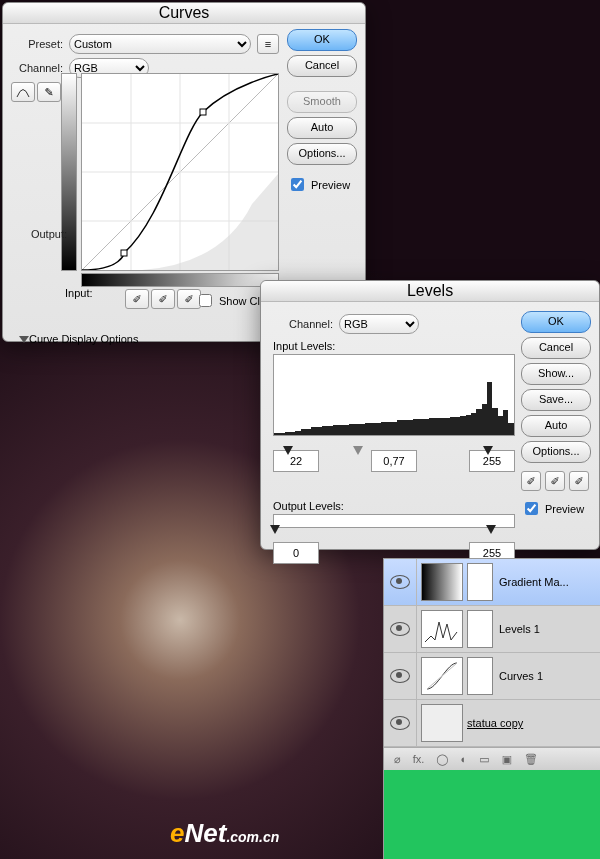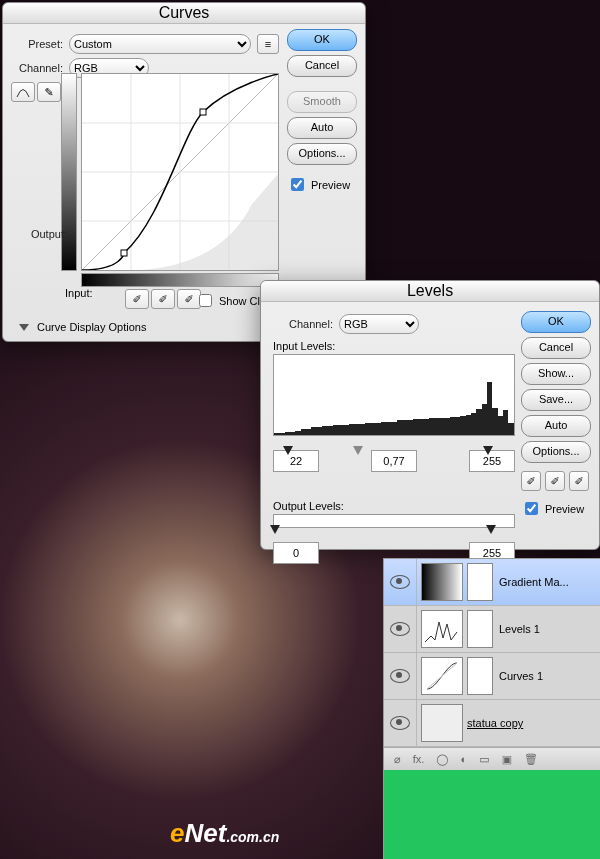--- a/index.html
+++ b/index.html
@@ -13,21 +13,21 @@
   .btncol{position:absolute;right:8px;top:26px;width:70px;display:flex;flex-direction:column;gap:4px}
   .aquabtn{height:20px;border:1px solid #8a8a8a;border-radius:10px;background:linear-gradient(#fdfdfd,#dedede);font-size:11px;text-align:center;line-height:18px;cursor:default}
   .aquabtn.primary{background:linear-gradient(#bfe3ff,#6fb6f6);border-color:#3f7fc8}
   .chk{display:flex;align-items:center;gap:4px;font-size:11px}
   .chk input{accent-color:#3b82d6}
   .grid{position:absolute;border:1px solid #999;background:#fff}
   .diag{position:absolute;left:0;top:0;width:100%;height:100%}
   .bwramp{background:linear-gradient(90deg,#000,#fff)}
   .bwrampv{background:linear-gradient(180deg,#fff,#000)}
   input.num{width:40px;height:18px;border:1px solid #9a9a9a;text-align:center;font-size:11px;background:#fff}
-  .disclosure{display:flex;align-items:center;gap:8px;margin:8px 10px;font-size:11px}
+  .disclosure{display:flex;align-items:center;gap:0;margin:20px 10px;font-size:11px}
   .tri{width:0;height:0;border-left:5px solid transparent;border-right:5px solid transparent;border-top:7px solid #555}
   .panel{position:absolute;right:0;bottom:0;width:216px;height:300px;background:#22c55e;border-left:1px solid #9a9a9a;border-top:1px solid #9a9a9a}
   .layer{display:flex;align-items:center;height:46px;border-bottom:1px solid #b8b8b8;background:#d6d6d6}
   .layer.sel{background:linear-gradient(#c8dcff,#a9c8f8)}
   .vis{width:32px;height:100%;display:flex;align-items:center;justify-content:center;border-right:1px solid #b8b8b8}
   .eye{width:18px;height:12px;border:1px solid #555;border-radius:60% 60% 60% 60%;position:relative}
   .eye::after{content:"";position:absolute;left:5px;top:2px;width:6px;height:6px;background:#555;border-radius:50%}
   .thumb{width:40px;height:36px;margin:0 4px;border:1px solid #888;background:#fff;display:flex;align-items:center;justify-content:center;overflow:hidden;position:relative}
   .mask{width:24px;height:36px;margin-right:6px;border:1px solid #888;background:#fff}
   .layername{font-size:11px}

